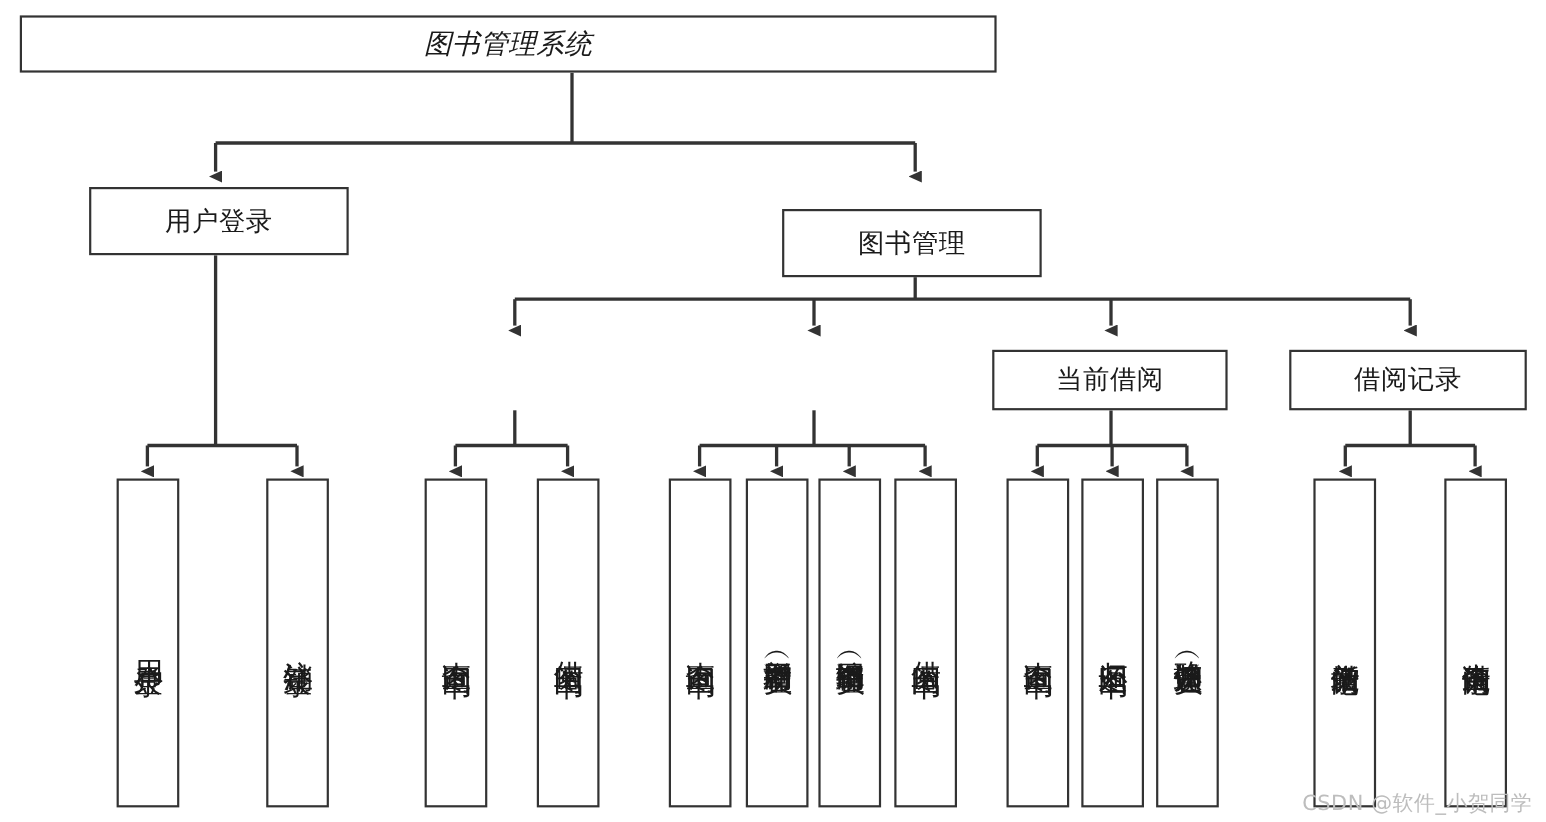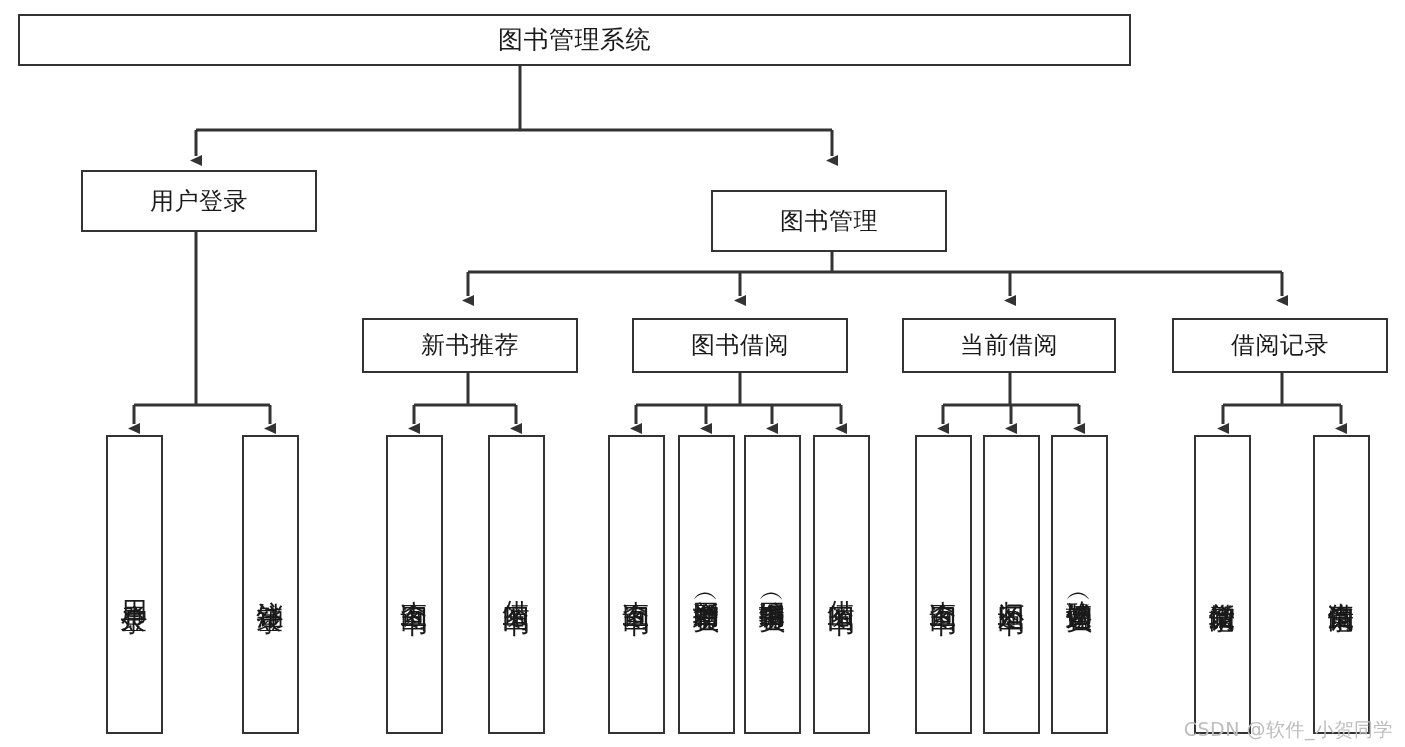--- a/index.html
+++ b/index.html
@@ -127,37 +127,31 @@
       <path d="M1011,405 L1011,424" marker-end="url(#arw)"></path>
       <path d="M1079,405 L1079,424" marker-end="url(#arw)"></path>
 
       <path d="M1282,373 L1282,405"></path>
       <path d="M1223,405 L1341,405"></path>
       <path d="M1223,405 L1223,424" marker-end="url(#arw)"></path>
       <path d="M1341,405 L1341,424" marker-end="url(#arw)"></path>
     </g>
   </svg>
 
-  <div class="node horiz root" style="left:18px; top:14px; width:1113px; height:52px;">
+  <div class="node horiz root" style="left:18px; top:14px; width:888px; height:52px;font-style:italic;">
     <span class="label">图书管理系统</span>
   </div>
 
   <div class="node horiz" style="left:81px; top:170px; width:236px; height:62px;">
     <span class="label">用户登录</span>
   </div>
   <div class="node horiz" style="left:711px; top:170px; width:236px; height:62px;margin-top:20px;">
     <span class="label">图书管理</span>
   </div>
 
-  <div class="node horiz" style="left:362px; top:318px; width:216px; height:55px;">
-    <span class="label">新书推荐</span>
-  </div>
-  <div class="node horiz" style="left:632px; top:318px; width:216px; height:55px;">
-    <span class="label">图书借阅</span>
-  </div>
   <div class="node horiz" style="left:902px; top:318px; width:214px; height:55px;">
     <span class="label">当前借阅</span>
   </div>
   <div class="node horiz" style="left:1172px; top:318px; width:216px; height:55px;">
     <span class="label">借阅记录</span>
   </div>
 
   <div class="node vert" style="left:106px; top:435px; width:57px; height:299px;">
     <span class="label">用户登录</span>
   </div>

